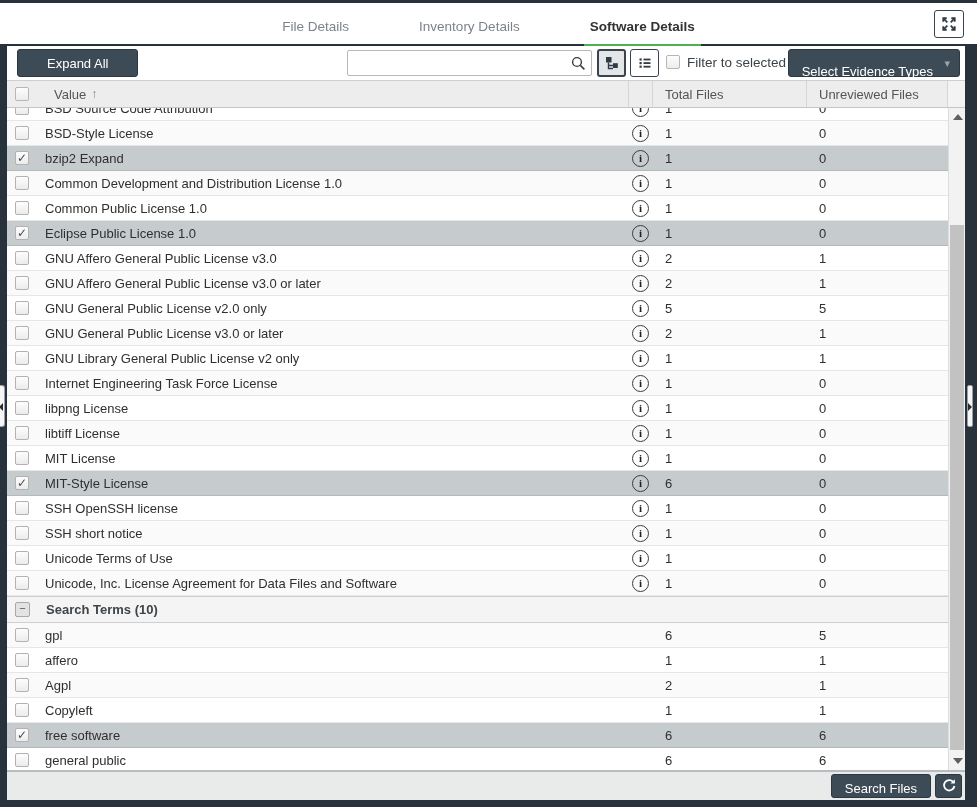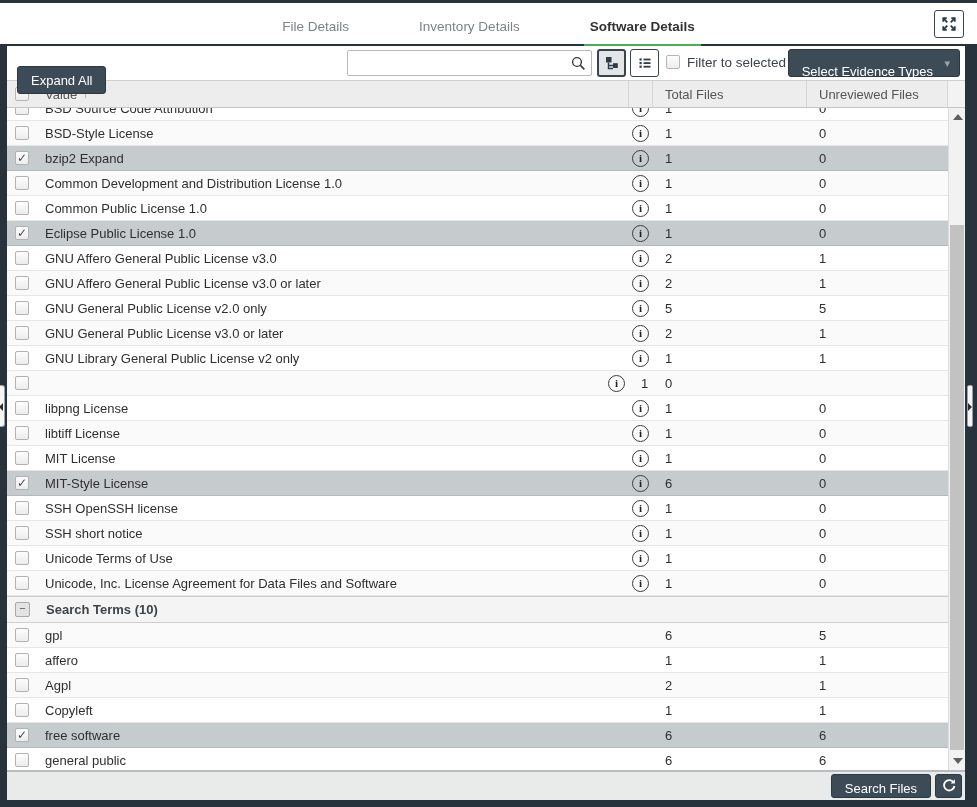--- a/index.html
+++ b/index.html
@@ -13,38 +13,38 @@
   .tab.active{color:#333;font-weight:bold;}
   .tab.active::after{content:"";position:absolute;left:0;right:0;bottom:0;height:5px;background:var(--green,#4caf50);}
   .fsbtn{position:absolute;top:7px;right:13px;width:30px;height:28px;background:#fff;border:1px solid #39444e;border-radius:3px;display:flex;align-items:center;justify-content:center;cursor:pointer;box-sizing:border-box;}
 
   
   .content{position:absolute;top:46px;left:7px;width:958px;bottom:7px;background:#fff;display:flex;flex-direction:column;}
 
   
   .toolbar{position:relative;height:34px;flex:none;background:#fff;}
   .dbtn{background:#3d4b57;color:#fff;border:1px solid #2b3844;border-radius:3px;font-size:13px;font-family:inherit;cursor:pointer;}
-  .expand-all{position:absolute;left:10px;top:20px;height:28px;padding:0 13px;}
+  .expand-all{position:absolute;left:10px;top:3px;height:28px;padding:0 29px;}
   .searchwrap{position:absolute;left:340px;top:4px;width:245px;height:26px;border:1px solid #b9b9b9;border-radius:2px;background:#fff;box-sizing:border-box;}
   .searchwrap input{position:absolute;left:4px;top:1px;right:26px;bottom:1px;border:none;outline:none;font-size:13px;font-family:inherit;background:transparent;width:210px;}
   .mag{position:absolute;right:4px;top:4px;width:17px;height:17px;}
   .iconbtn{position:absolute;top:3px;width:29px;height:28px;background:#fff;border:1px solid #39444e;border-radius:3px;display:flex;align-items:center;justify-content:center;cursor:pointer;box-sizing:border-box;padding:0;}
   .iconbtn.activebtn{background:#e2e6e8;border-width:2px;}
   .treebtn{left:590px;}
   .listbtn{left:623px;}
   .filterbox{position:absolute;left:659px;top:9px;width:14px;height:14px;border:1px solid #b6b6b6;border-radius:2px;background:linear-gradient(#fdfdfd,#ececec);cursor:pointer;box-sizing:border-box;}
   .filterlabel{position:absolute;left:680px;top:9px;font-size:13.5px;color:#3b4349;}
   .selectbtn{position:absolute;right:5px;top:3px;height:28px;padding:14px 26px 0 13px;}
   .selectbtn .caret{position:absolute;right:9px;top:7px;color:#9aa4ab;font-size:11px;}
 
   
   .ghead{flex:none;height:28px;display:grid;grid-template-columns:30px 1fr 24px 154px 141px 17px;background:#ededed;border-top:1px solid #cfcfcf;border-bottom:1px solid #c6c6c6;box-sizing:border-box;font-size:13px;color:#555;}
   .ghead .hcell{display:flex;align-items:center;}
   .ghead .hcb{margin-left:8px;width:14px;height:14px;border:1px solid #b6b6b6;border-radius:2px;background:linear-gradient(#fdfdfd,#ececec);cursor:pointer;box-sizing:border-box;}
-  .hval{padding-left:8px;border-right:1px solid #d6d6d6;}
+  .hval{padding-left:8px;border-right:1px solid #d6d6d6;margin-left:9px;}
   .hicon{border-right:1px solid #d6d6d6;}
   .hnum{padding-left:12px;border-right:1px solid #d6d6d6;}
   .hspacer{background:#f3f3f3;}
   .sortarrow{color:#8a8a8a;margin-left:5px;font-size:12px;}
 
   
   .viewport{position:relative;flex:1;overflow:hidden;background:#f0abfc;}
   .rows{position:absolute;left:0;top:-12px;right:17px;}
   .row{display:grid;grid-template-columns:30px 1fr 24px 154px 141px;height:25px;border-bottom:1px solid #e6e6e6;box-sizing:border-box;align-items:center;font-size:13px;color:#2f2f2f;background:#fff;cursor:pointer;}
   .row:nth-child(even){background:#fafafa;}
@@ -294,20 +294,21 @@
             <span class="icol">
               <span class="info">i</span>
             </span>
             <span class="ncol">1</span>
             <span class="ncol">1</span>
           </div>
           <div class="row">
             <span class="ccol">
               <span class="cb"></span>
             </span>
+            <span class="vcol">Internet Engineering Task Force License</span>
             <span class="icol">
               <span class="info">i</span>
             </span>
             <span class="ncol">1</span>
             <span class="ncol">0</span>
           </div>
           <div class="row">
             <span class="ccol">
               <span class="cb"></span>
             </span>

